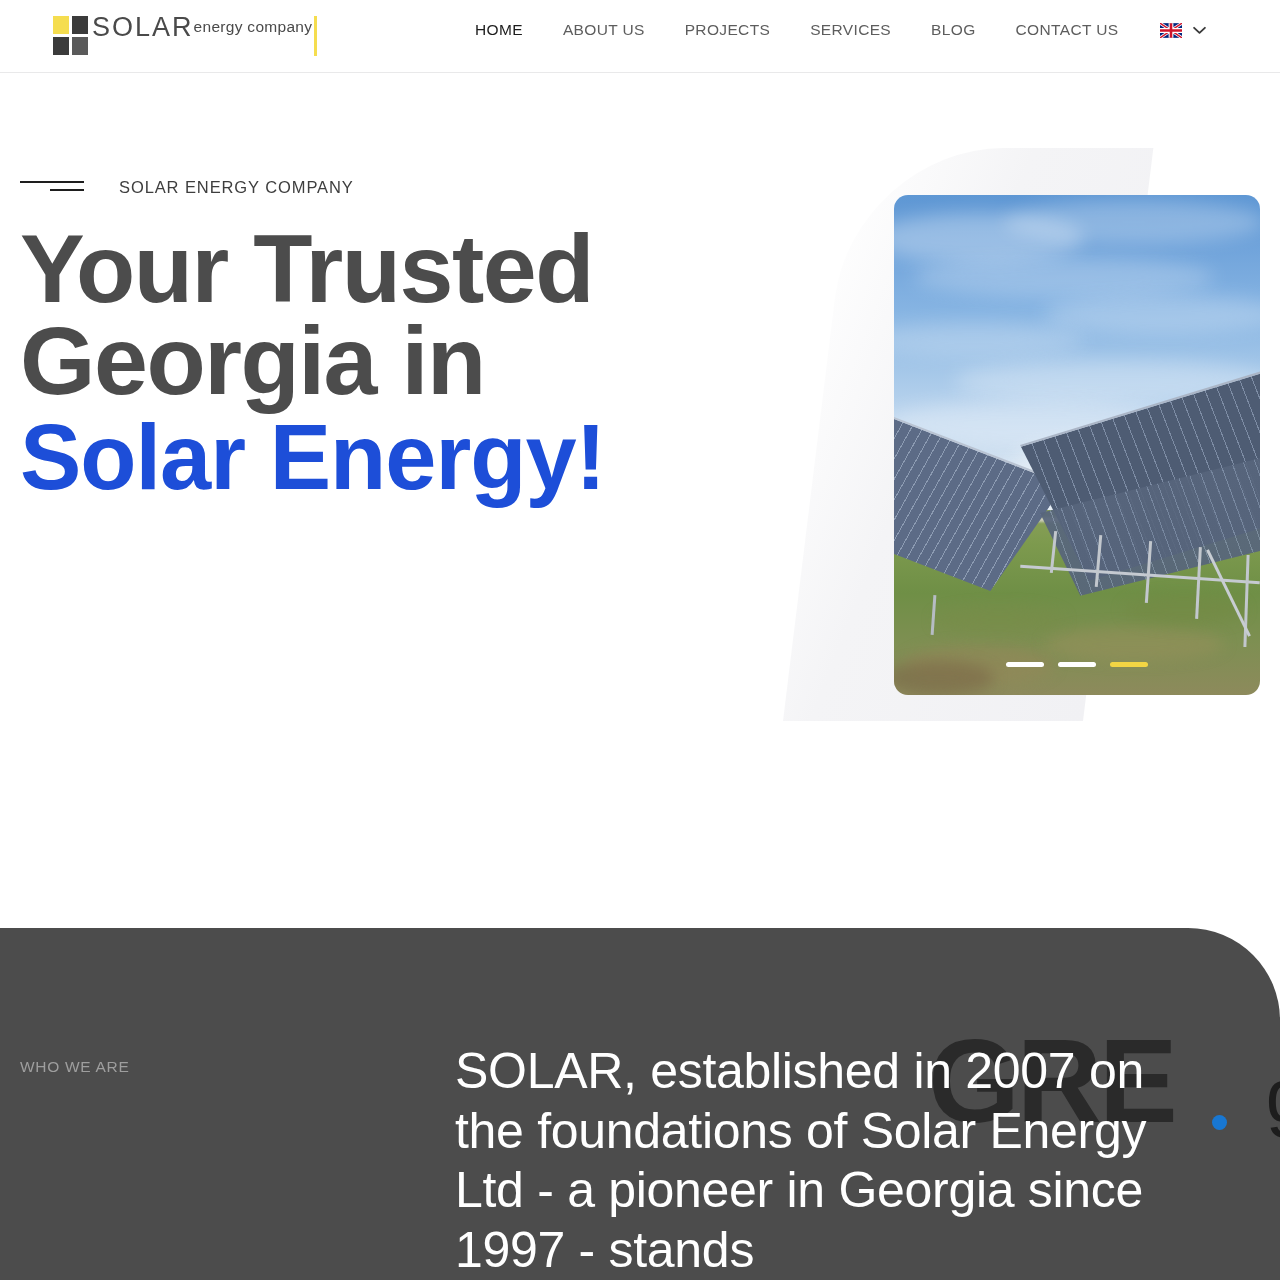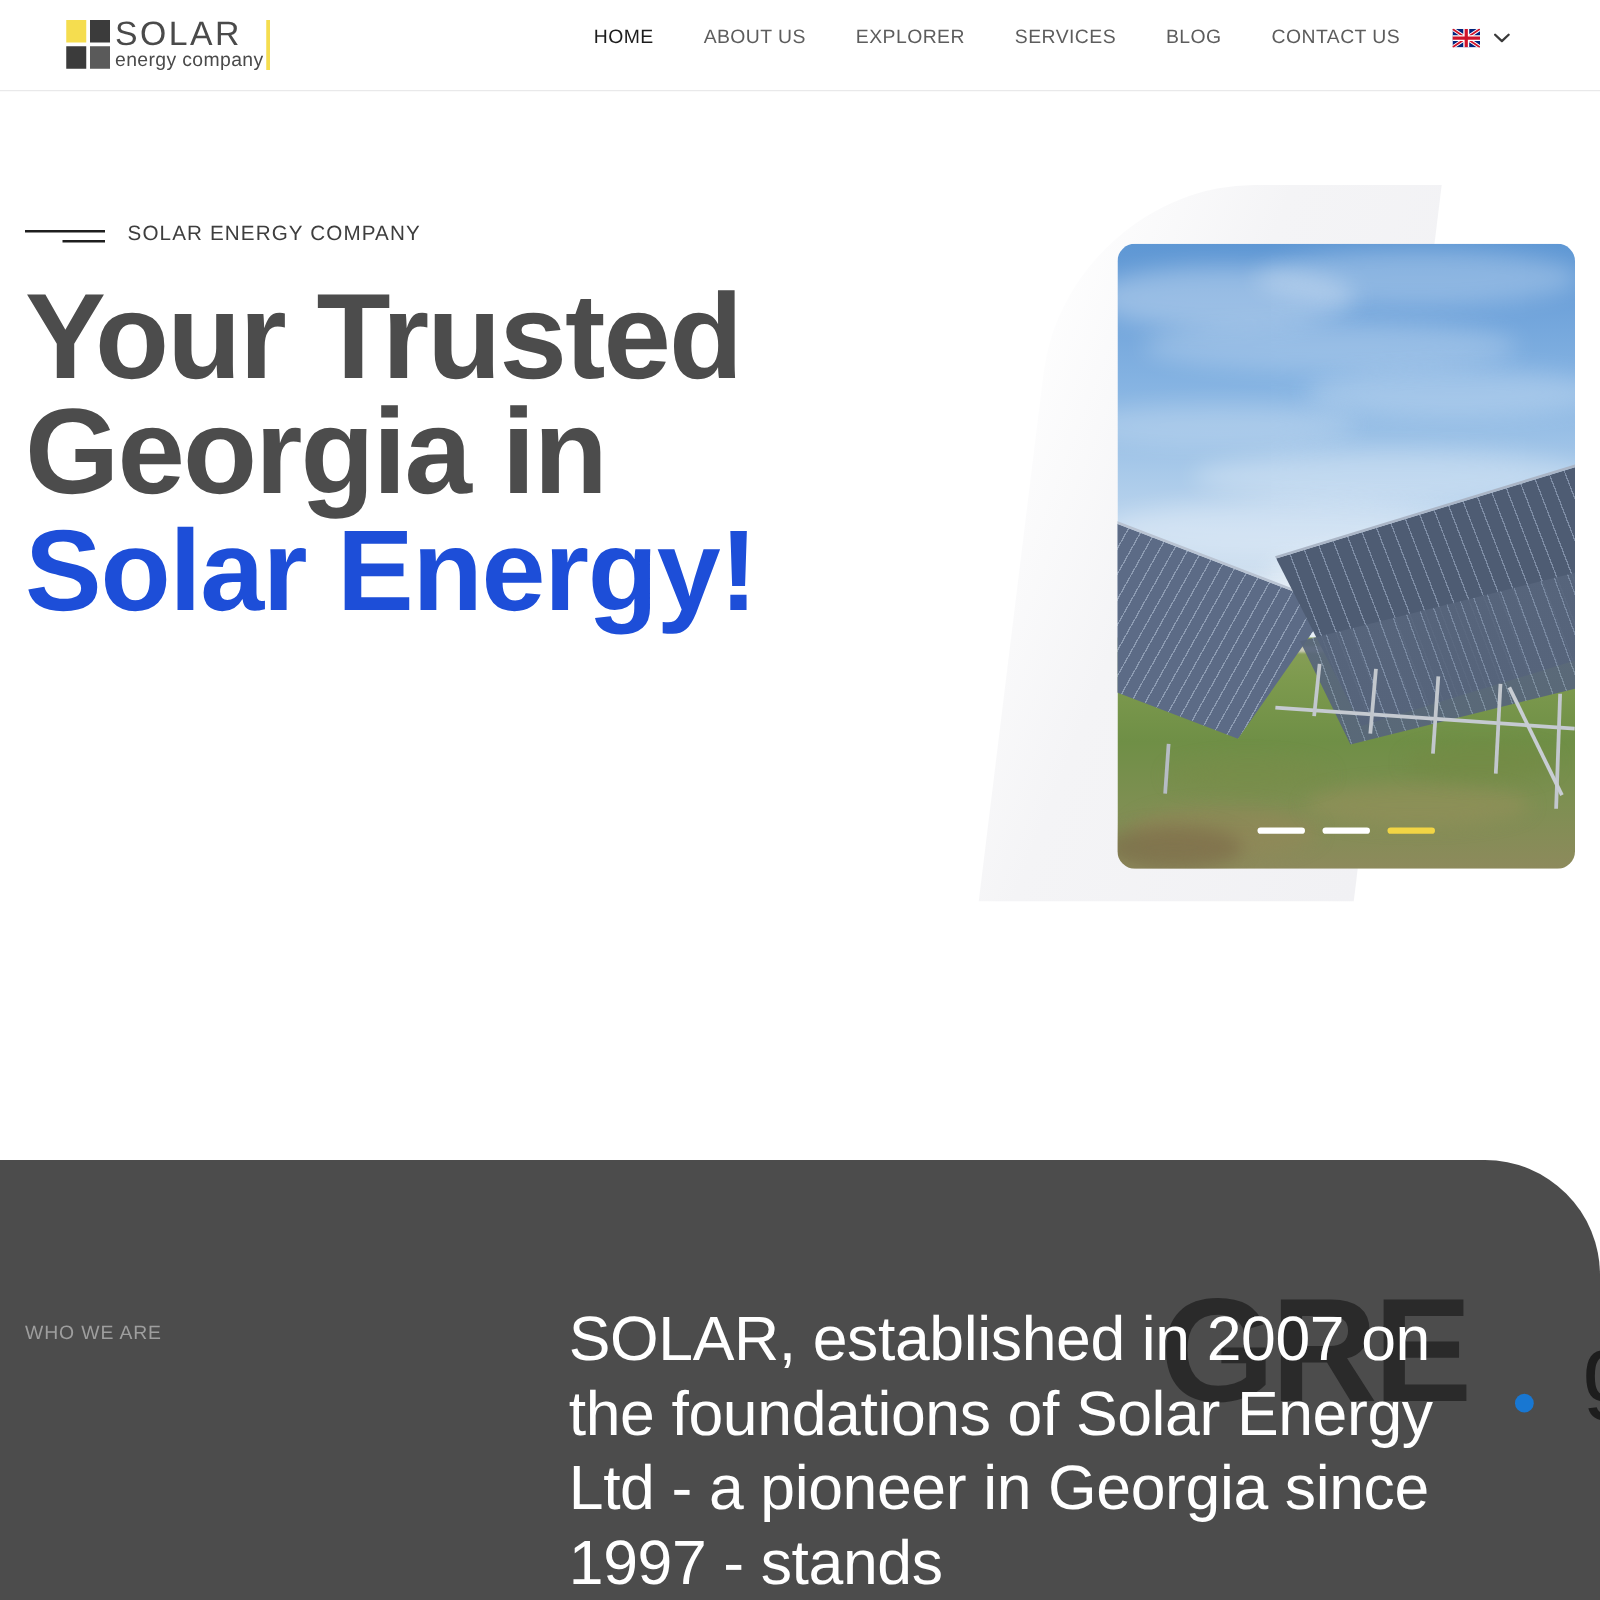--- a/index.html
+++ b/index.html
@@ -45,21 +45,21 @@
     margin-right: 3px;
   }
   .lg-sq { display: block; }
   .lg-1 { background: #f5dd4f; }
   .lg-2 { background: #3b3b3b; }
   .lg-3 { background: #3b3b3b; }
   .lg-4 { background: #5a5a5a; }
 
   .logo-words {
     display: flex;
-    flex-direction: column;
+    flex-direction: row;
     justify-content: flex-start;
     padding-top: 0px;
   }
   .logo-top {
     font-size: 27px;
     letter-spacing: 2.0px;
     color: #4a4a4a;
     line-height: 22px;
     font-weight: 400;
   }
@@ -141,22 +141,21 @@
   .hero-left {
     position: absolute;
     left: 20px;
     top: 105px;
     width: 700px;
     z-index: 5;
   }
 
   .eyebrow {
     display: flex;
-    align-items: center;
-    gap: 18px;
+    gap: 35px;
     margin-bottom: 26px;
   }
   .eyebrow-lines {
     width: 64px;
     height: 14px;
     position: relative;
     flex: 0 0 64px;
   }
   .el-top {
     position: absolute;
@@ -446,21 +445,21 @@
     <span class="logo-words">
       <span class="logo-top">SOLAR</span>
       <span class="logo-sub">energy company</span>
     </span>
     <span class="logo-bar"></span>
   </a>
 
   <nav class="nav">
     <a class="nav-item active" href="#">HOME</a>
     <a class="nav-item" href="#">ABOUT US</a>
-    <a class="nav-item" href="#">EXPLORER</a>
+    <a class="nav-item" href="#">PROJECTS</a>
     <a class="nav-item" href="#">SERVICES</a>
     <a class="nav-item" href="#">BLOG</a>
     <a class="nav-item" href="#">CONTACT US</a>
 
     <div class="lang">
       <svg class="flag" viewBox="0 0 60 40">
         <rect width="60" height="40" fill="#00247d"></rect>
         <path d="M0,0 L60,40 M60,0 L0,40" stroke="#fff" stroke-width="8"></path>
         <path d="M0,0 L60,40 M60,0 L0,40" stroke="#cf142b" stroke-width="4"></path>
         <path d="M30,0 L30,40 M0,20 L60,20" stroke="#fff" stroke-width="13"></path>

